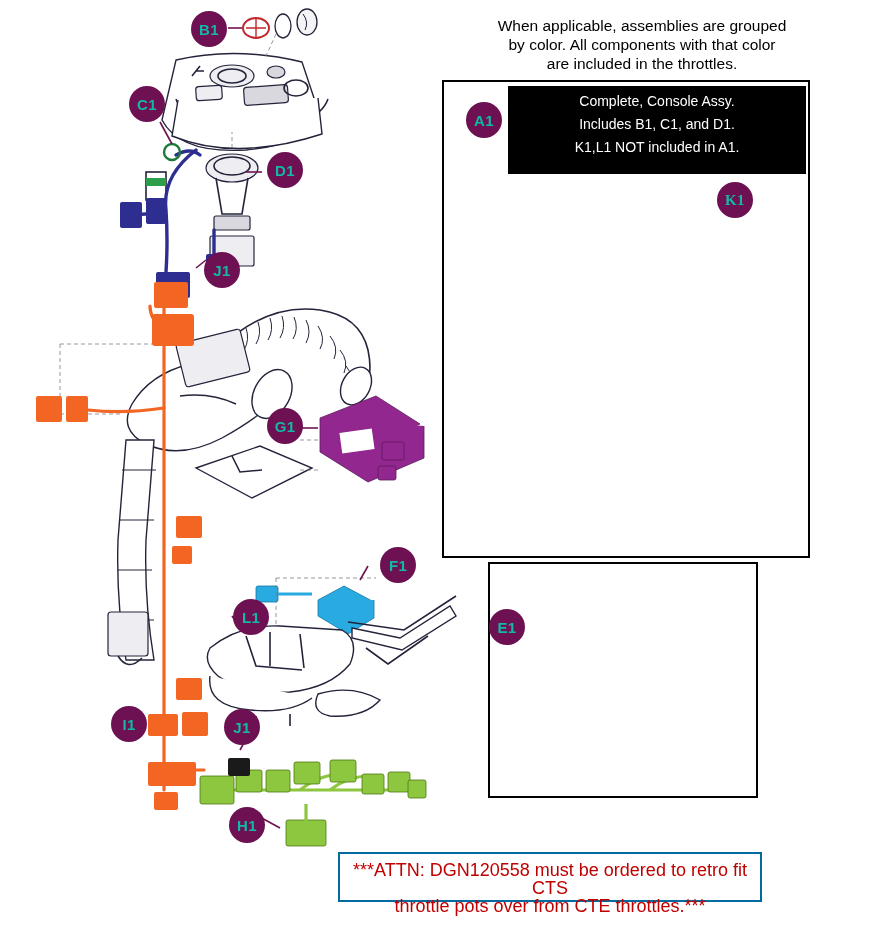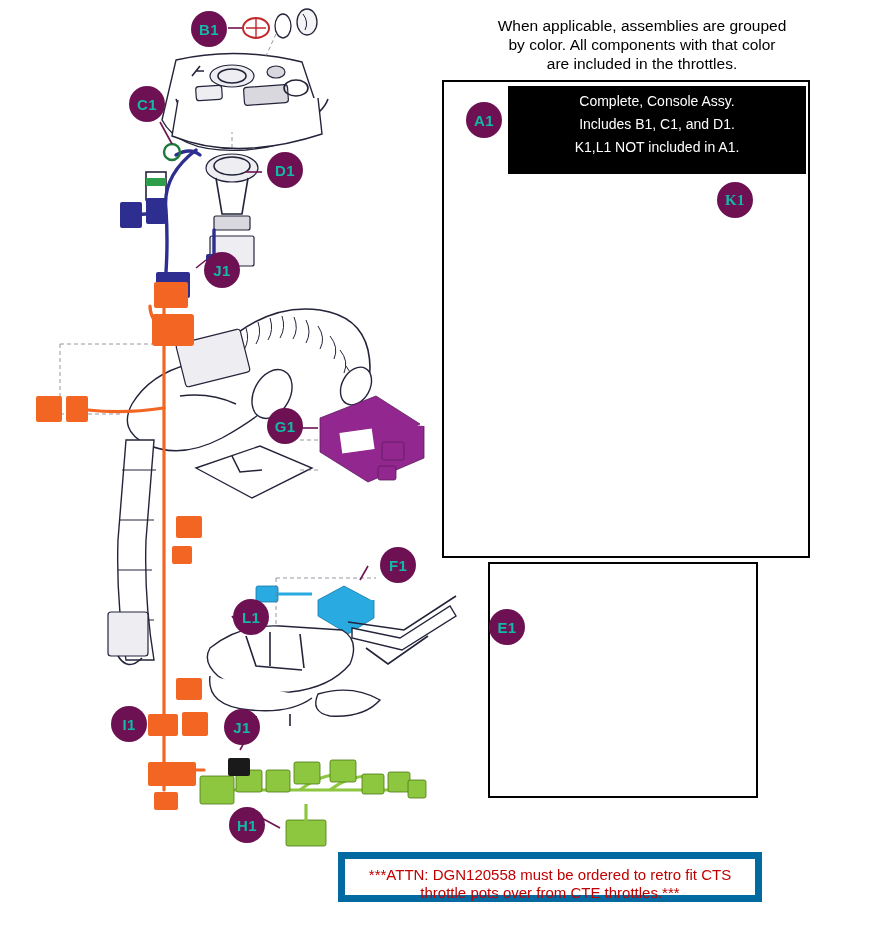--- a/index.html
+++ b/index.html
@@ -43,25 +43,25 @@
     background:#000;
     color:#fff;
     box-sizing:border-box;
     padding:4px 6px 5px 6px;
     font-size:14px;
     line-height:23px;
     text-align:center;
   }
   .attn{
     position:absolute;
-    border:7px solid #0369a1;
+    border:2px solid #0369a1;
     box-sizing:border-box;
     color:#c00000;
     text-align:center;
-    font-size:15px;
+    font-size:18px;
     line-height:18px;
     padding-top:7px;
   }
   svg{position:absolute;left:0;top:0;}
 </style>
 </head>
 <body>
 
 <svg width="869" height="926" viewBox="0 0 869 926">
 

